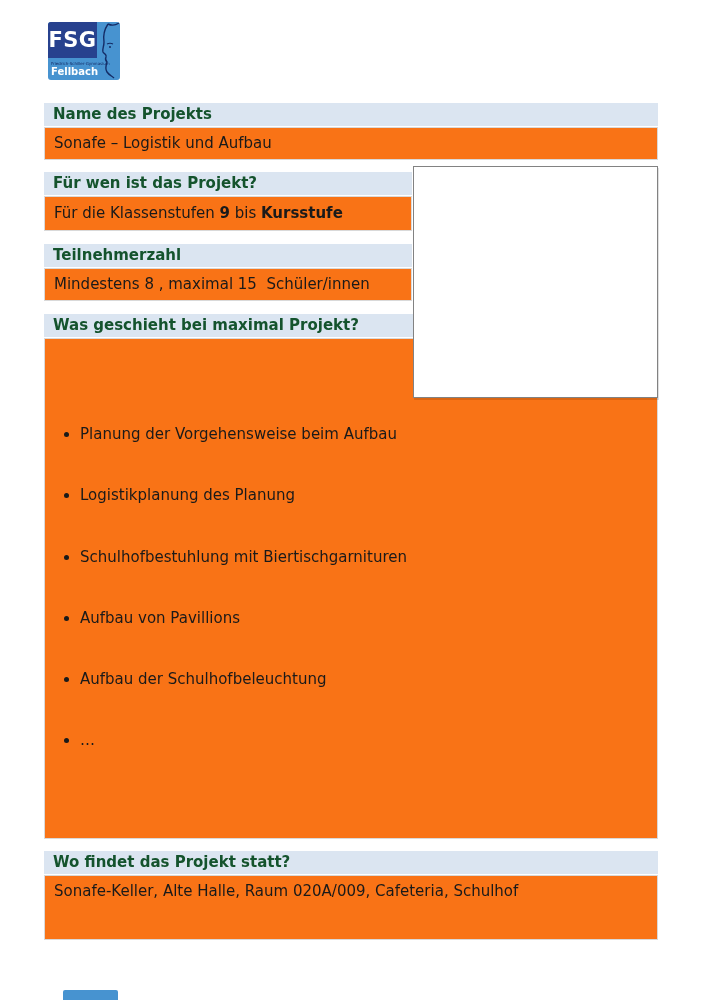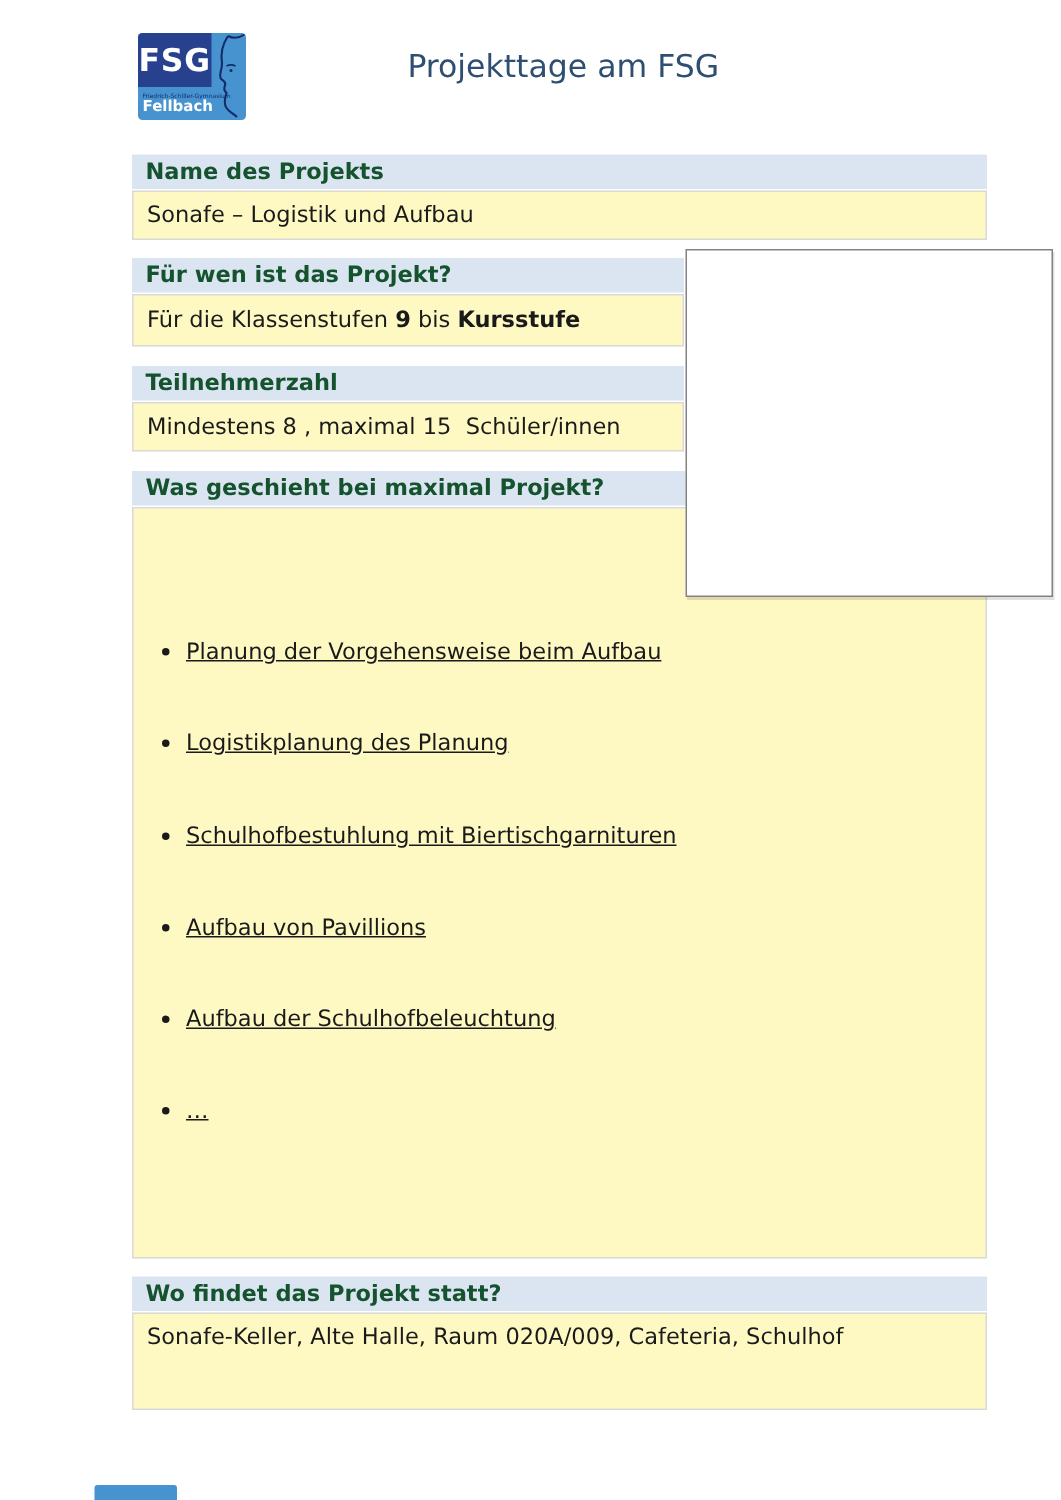--- a/index.html
+++ b/index.html
@@ -3,21 +3,21 @@
 <meta charset="utf-8">
 <style>
   html,body { margin:0; padding:0; }
   body {
     width:707px; height:1000px;
     background:#ffffff;
     font-family:"DejaVu Sans", "Liberation Sans", sans-serif;
     position:relative;
     overflow:hidden;
   }
-  .page { position:absolute; inset:0;padding-left:44px; }
+  .page { position:absolute; inset:0; }
 
   
   .header { position:relative; height:103px; }
   .logo {
     position:absolute; left:48px; top:22px; width:72px; height:58px;
     background:#4793d0; border-radius:3px; overflow:hidden;
   }
   .logo-square {
     position:absolute; left:0; top:0; width:49px; height:36px;
     background:#27418e; color:#ffffff;
@@ -45,21 +45,21 @@
   
   .sections { margin:0 49px 0 44px; }
   .sec { margin-top:12px; }
   .sec-header {
     background:#dbe5f1; color:#14532d;
     font-weight:bold; font-size:15px;
     padding:2px 9px 3px 9px;
   }
   .sec-body {
     border:1px solid #d9d9d9; margin-top:1px;
-    background:#fef9c3; color:#1a1a1a;
+    background:#f97316; color:#1a1a1a;
     font-size:15px; line-height:20px;
     padding:5px 9px 6px 9px;
     white-space:pre-wrap;
   }
   .sec-body.tall { min-height:52px; }
 
   
   .two-col { position:relative; margin-top:12px; }
   .left-col { width:368px; }
   .left-col .sec.first { margin-top:0;border-radius:11px; }
@@ -67,21 +67,21 @@
   .left-col .sec.gap13 { margin-top:13px; }
   .photo-box {
     position:absolute; left:369px; top:-6px;
     width:243px; height:230px;
     background:#ffffff; border:1px solid #828282;
     box-shadow:1px 2px 0 rgba(0,0,0,0.12);
   }
 
   
   .sec-body ul { margin:0; padding:0 0 0 26px; list-style:disc; }
-  .sec-body li { line-height:21.3px;text-decoration:underline; }
+  .sec-body li { line-height:21.3px; }
 
   .b { font-weight:bold; }
 
   
   .next-page-logo-edge {
     position:absolute; left:63px; top:990px;
     width:55px; height:10px;
     background:#4793d0; border-radius:2px 2px 0 0;
   }
 </style>
@@ -95,21 +95,20 @@
       <div class="logo-square">FSG</div>
       <div class="logo-school">Friedrich-Schiller-Gymnasium</div>
       <div class="logo-city">Fellbach</div>
       <svg class="logo-face" width="26" height="58" viewBox="0 0 26 58">
         <path d="M14 2 C10 8, 9 14, 10 20 C10 25, 8 27, 9 30 C10 32, 13 32, 12 35 C11 37, 12 39, 13 40 C12 43, 11 47, 13 50 C15 53, 18 54, 20 56" fill="none" stroke="#142c66" stroke-width="1.4"></path>
         <path d="M14 2 C18 4, 22 3, 25 1" fill="none" stroke="#142c66" stroke-width="1.4"></path>
         <path d="M13 22 C15 21, 17 21, 19 22" fill="none" stroke="#142c66" stroke-width="1.2"></path>
         <circle cx="16" cy="25" r="1" fill="#142c66"></circle>
       </svg>
     </div>
-    <div class="doc-title">Projekttage am FSG</div>
   </div>
 
   <div class="sections">
 
     <div class="sec" style="margin-top:0">
       <div class="sec-header">Name des Projekts</div>
       <div class="sec-body">Sonafe – Logistik und Aufbau</div>
     </div>
 
     <div class="two-col">

